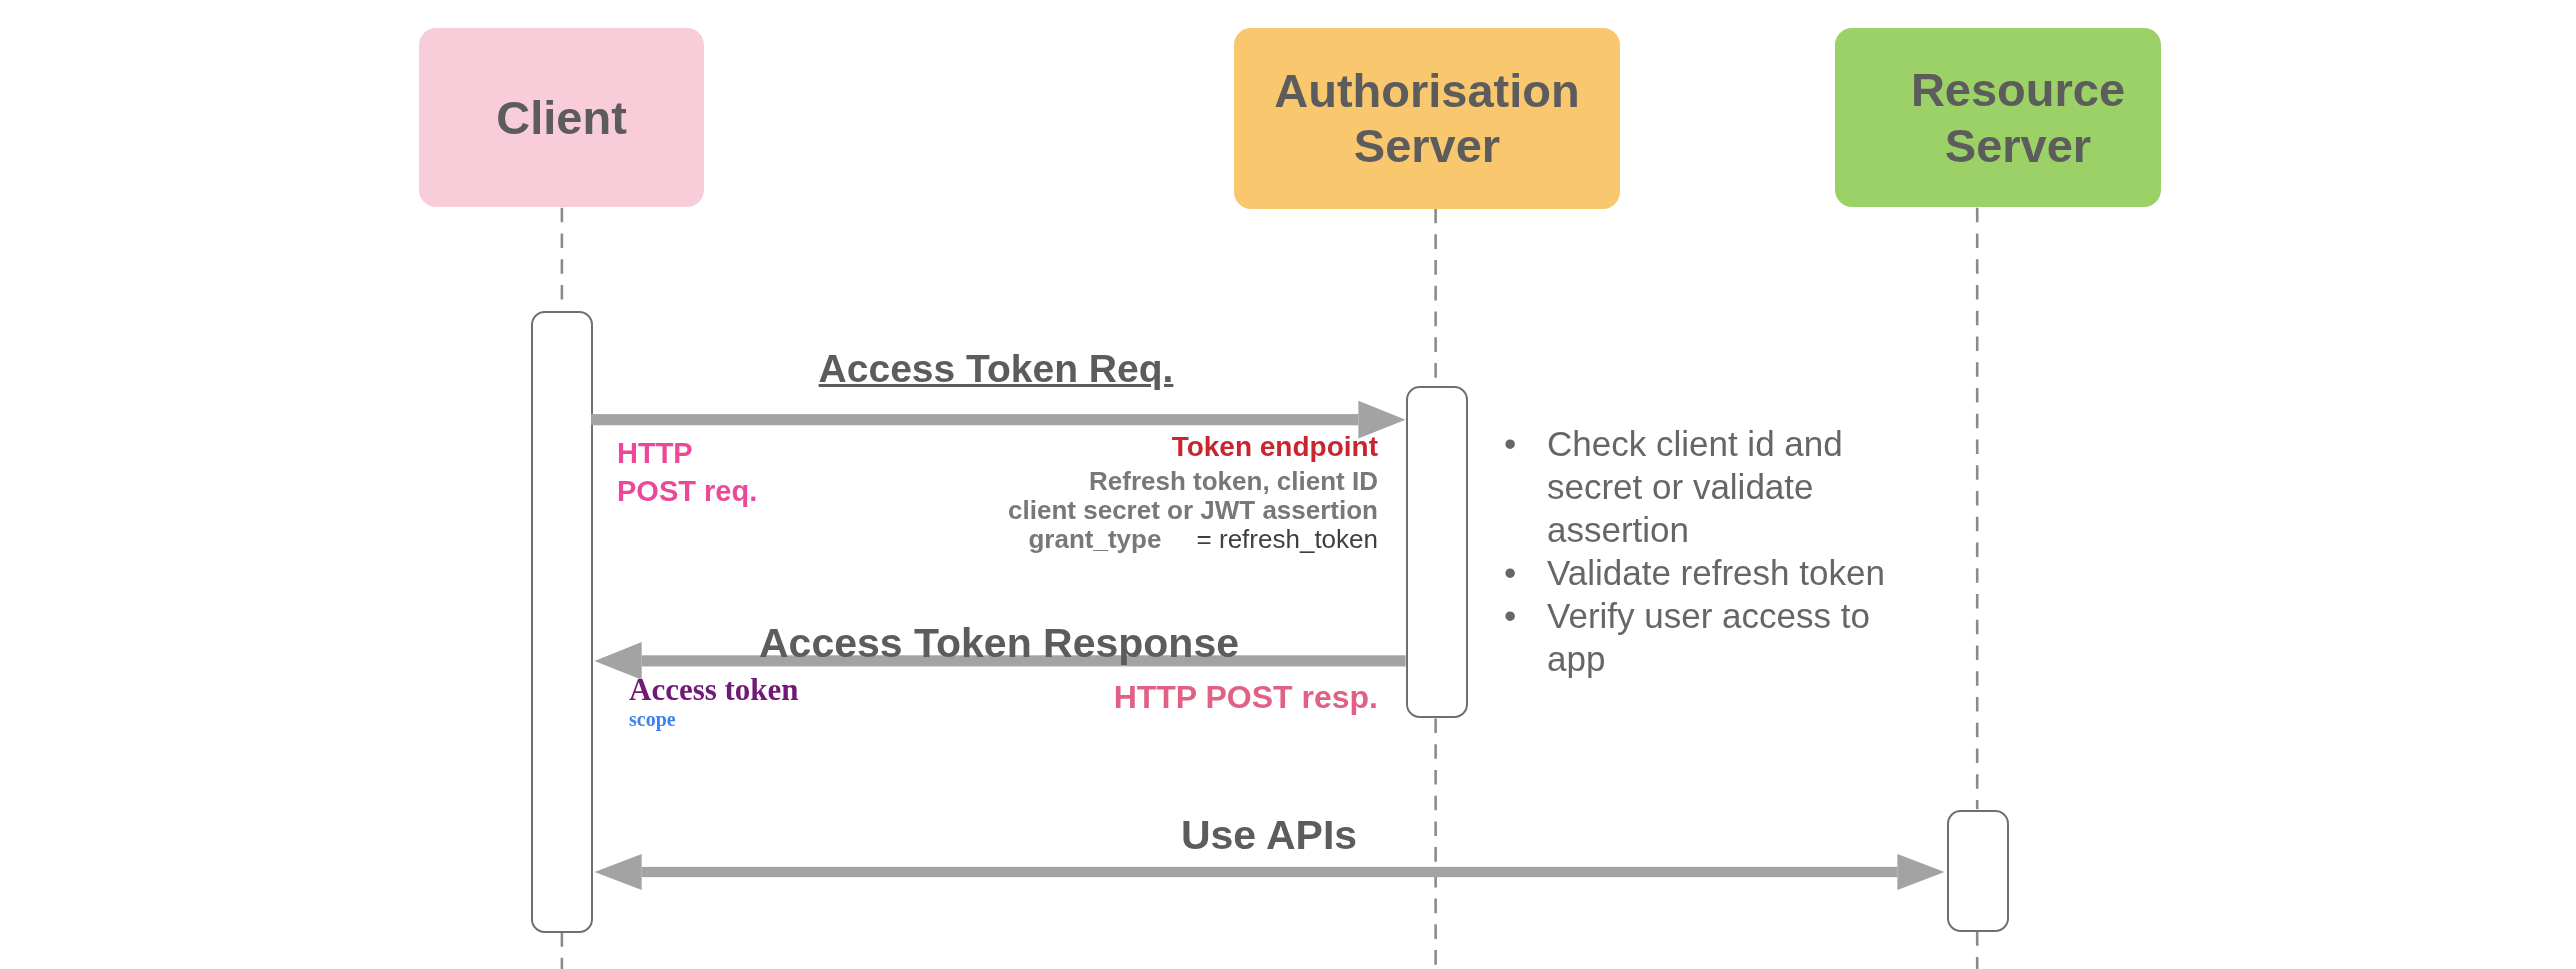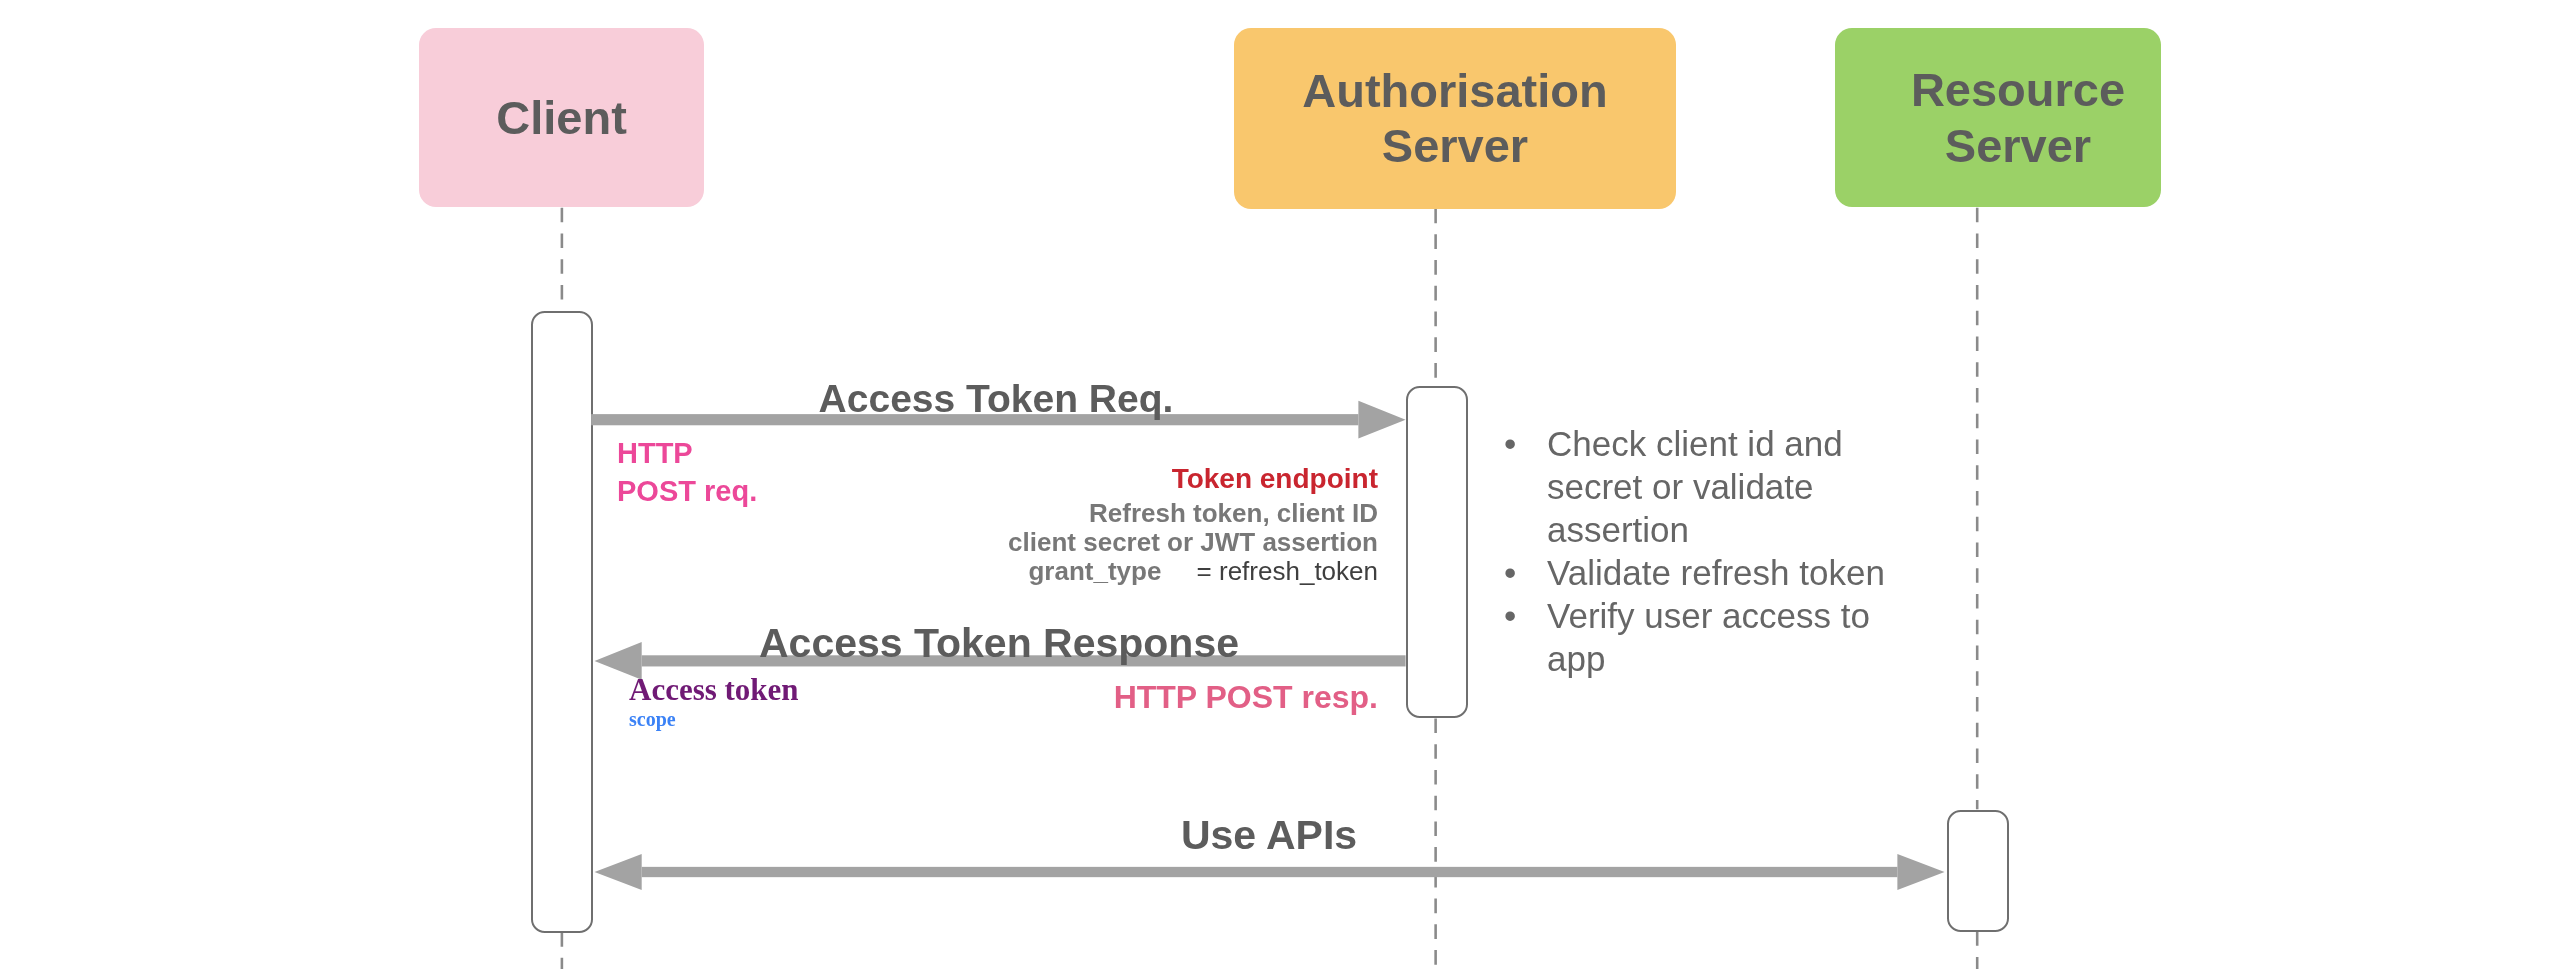--- a/index.html
+++ b/index.html
@@ -28,21 +28,21 @@
     z-index: 4;
   }
   .actor .actor-label {
     font-size: 47px;
     font-weight: bold;
     color: #5c5c5c;
     line-height: 1.18;
     padding: 0 17px;
   }
   #actor-client   { left: 419px;  width: 285px; background: #f8cdd9; }
-  #actor-auth     { left: 1234px; width: 442px; background: #f9c76d; top: 27.5px; height: 181px; }
+  #actor-auth     { left: 1234px; width: 386px; background: #f9c76d; top: 27.5px; height: 181px; }
   #actor-resource { left: 1835px; width: 286px; background: #9bd167; padding-left: 40px; }
 
   
   .activation {
     position: absolute;
     box-sizing: border-box;
     background: #ffffff;
     border: 2.6px solid #6f6f6f;
     border-radius: 13.7px;
     z-index: 2;
@@ -54,37 +54,37 @@
   
   .msg-label {
     position: absolute;
     transform: translateX(-50%);
     font-weight: bold;
     font-size: 39px;
     color: #5c5c5c;
     white-space: nowrap;
     z-index: 4;
   }
-  #msg-req  { left: 996px; top: 377px; }
+  #msg-req  { left: 996px; top: 347px; text-decoration: underline; }
   #msg-resp { left: 999px; top: 620px; font-size: 41px; }
   #msg-use  { left: 1269px; top: 812px; font-size: 41px; }
 
   
   .ann { position: absolute; z-index: 4; white-space: nowrap; }
 
   #ann-http-post-req {
     left: 617px; top: 434px;
     color: #ec4899; font-weight: bold; font-size: 29px; line-height: 38px;
   }
   #ann-request-params {
     right: 1198px; top: 430px;
     text-align: right;
   }
   #ann-request-params .token-endpoint {
-    color: #c9252f; font-weight: bold; font-size: 28px; line-height: 34px; margin-bottom: 3.4px; margin-top: 32px;
+    color: #c9252f; font-weight: bold; font-size: 28px; line-height: 34px; margin-bottom: 3.4px;
   }
   #ann-request-params .param-line {
     color: #787878; font-weight: bold; font-size: 26px; line-height: 29px;
   }
   #ann-request-params .param-normal {
     color: #3f3f3f; font-weight: normal; margin-left: 28px;
   }
   #ann-response-left { left: 629px; top: 674px; }
   #ann-response-left .access-token { color: #701a75; font-weight: bold; font-size: 31px; line-height: 31px; font-family: Liberation Serif, serif; }
   #ann-response-left .scope        { color: #3b82f6; font-weight: bold; font-size: 20px; line-height: 28px; font-family: Liberation Serif, serif; }

